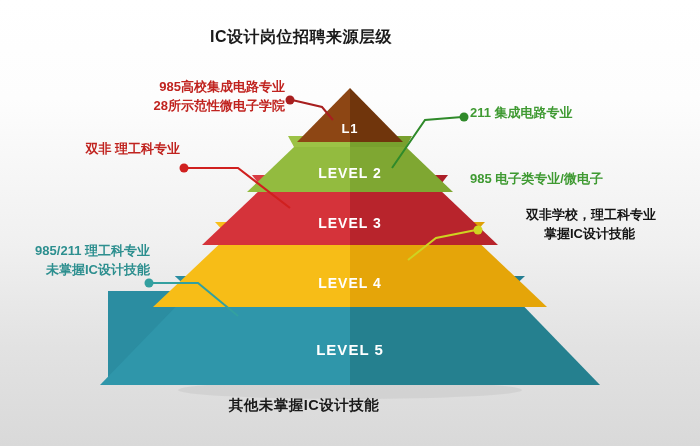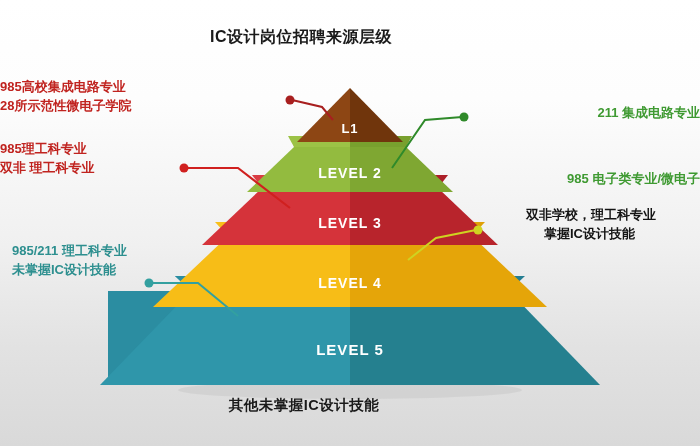--- a/index.html
+++ b/index.html
@@ -50,21 +50,21 @@
     position: absolute;
     font-size: 13px;
     font-weight: bold;
     line-height: 1.45;
     white-space: nowrap;
   }
   .ann-red  { color: #c0231f; }
   .ann-green{ color: #3f9a32; }
   .ann-teal { color: #2d8f8f; }
   .ann-dark { color: #141414; }
-  .ann.right-align { }
+  .ann.right-align { text-align: right; }
   .ann.left-align  { text-align: left; }
 </style>
 </head>
 <body>
 
 <div id="canvas">
 
   <div id="title">IC设计岗位招聘来源层级</div>
 
   <svg class="pyramid-svg" width="700" height="446" viewBox="0 0 700 446">
@@ -140,35 +140,34 @@
       <path d="M151,283 L198,283 L238,316" stroke="#33a0a0" stroke-width="2" fill="none"></path>
       <circle cx="149" cy="283" r="4.5" fill="#33a0a0"></circle>
     </g>
   </svg>
 
   <div class="ann ann-red right-align" style="top:78px; left:0; width:285px;">
     <div>985高校集成电路专业</div>
     <div>28所示范性微电子学院</div>
   </div>
 
-  <div class="ann ann-green left-align" style="top:104px; left:470px; width:230px;text-align:right;">
+  <div class="ann ann-green left-align" style="top:104px; left:470px; width:230px;">
     <div>211 集成电路专业</div>
     <div style="padding-left:-8px;margin-top:47px;">985 电子类专业/微电子</div>
   </div>
 
   <div class="ann ann-red right-align" style="top:140px; left:0; width:180px;">
-    <div>985理工科专业</div>
     <div>双非 理工科专业</div>
   </div>
 
   <div class="ann ann-dark left-align" style="top:206px; left:484px; width:216px;margin-left:42px;">
     <div>双非学校，理工科专业</div>
     <div style="padding-left:18px;">掌握IC设计技能</div>
   </div>
 
-  <div class="ann ann-teal right-align" style="top:242px; left:12px; width:146px;">
+  <div class="ann ann-teal right-align" style="top:242px; left:4px; width:146px;">
     <div>985/211 理工科专业</div>
     <div>未掌握IC设计技能</div>
   </div>
 
   <div id="bottom-caption">其他未掌握IC设计技能</div>
 
 </div>
 
 </body></html>

